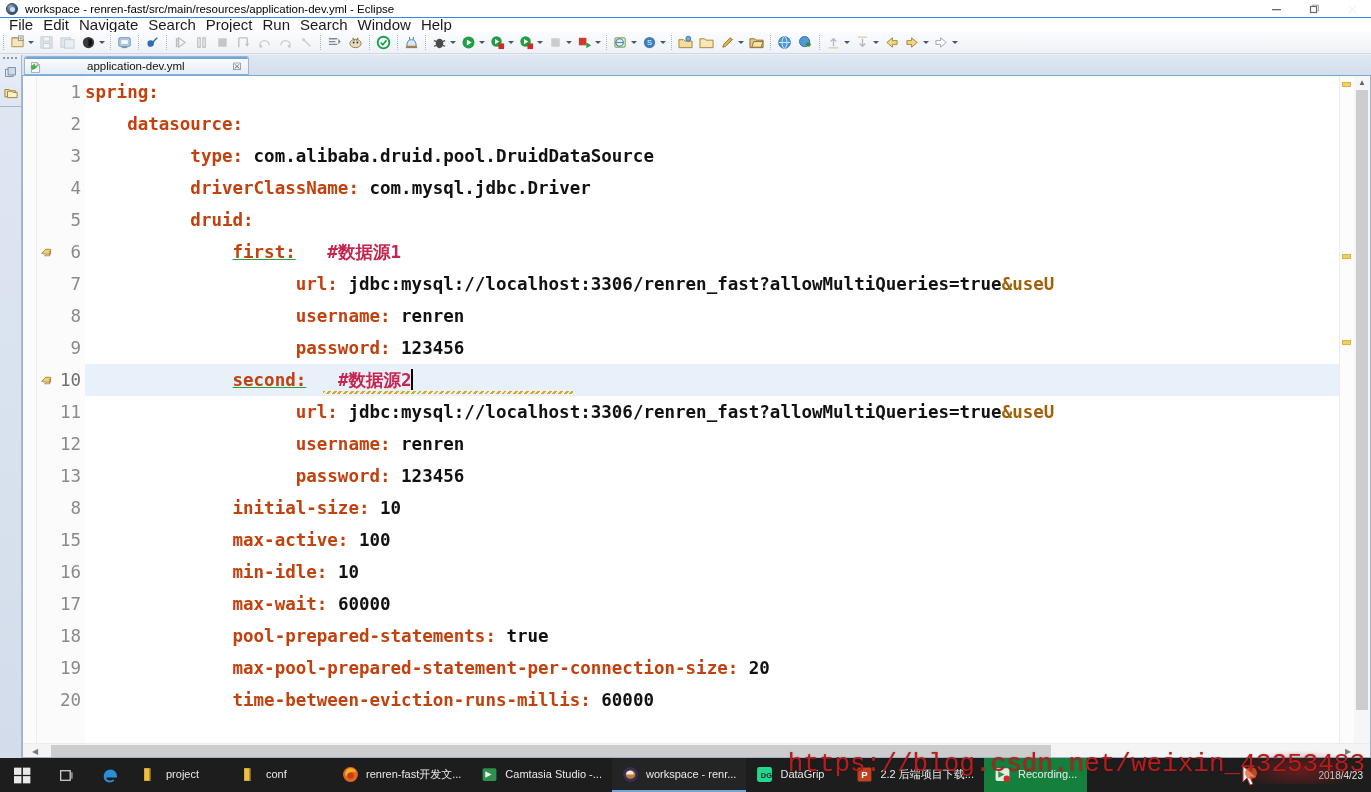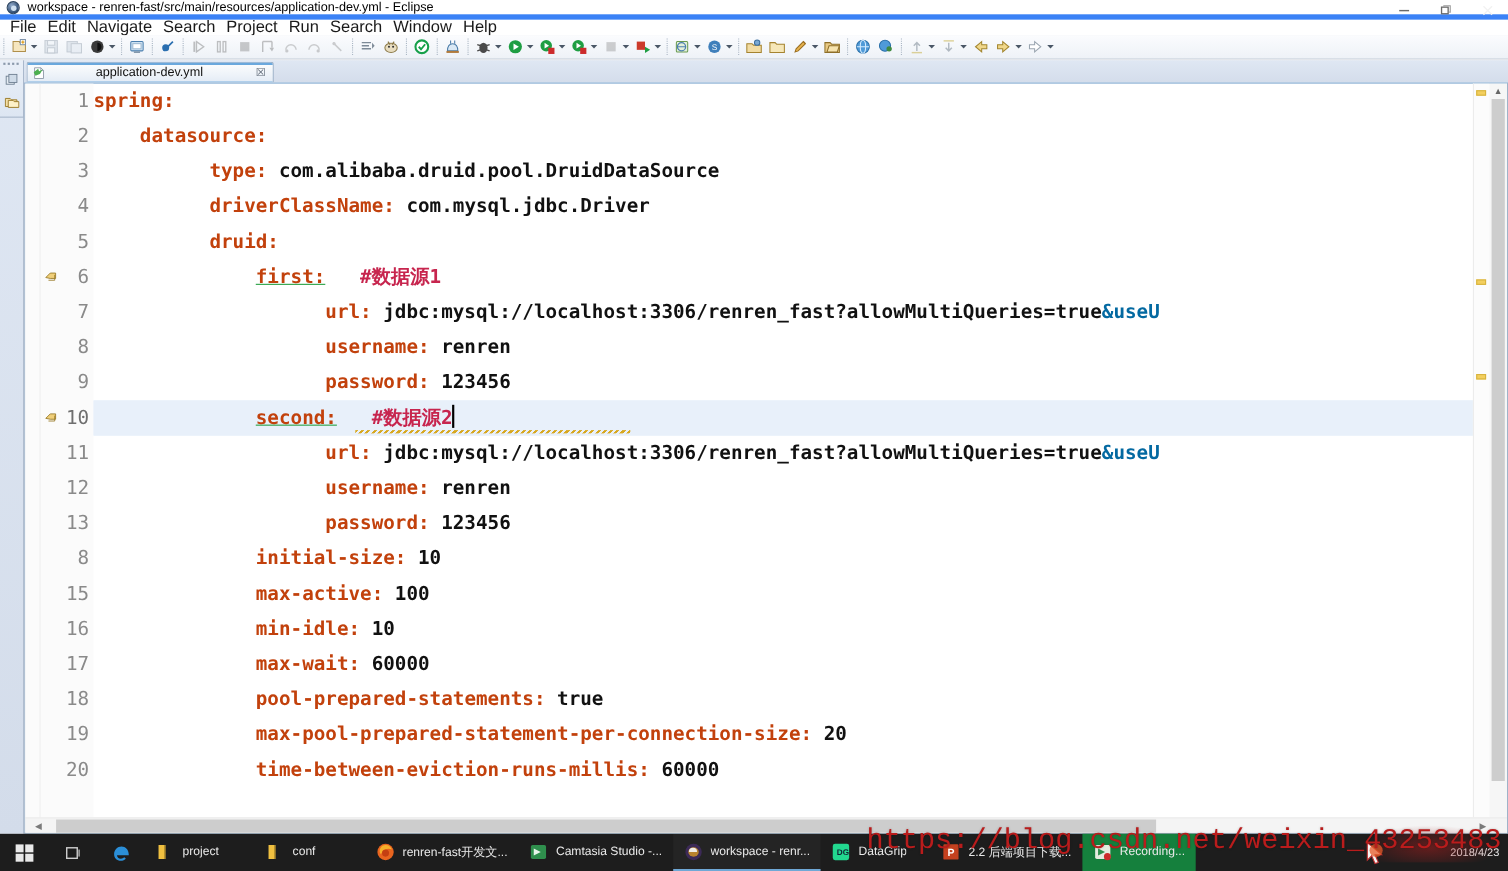--- a/index.html
+++ b/index.html
@@ -14,21 +14,21 @@
     position: relative;
     width: 1371px; height: 792px;
     background: #f0f0f0;
   }
 
   
   .titlebar {
     position: absolute; left: 0; top: 0; width: 1371px; height: 18px;
     background: #ffffff;
     display: flex; align-items: center;
-    border-bottom: 5px solid #3b82f6;
+    border-bottom: 1px solid #3b82f6;
   }
   .tb-icon {
     width: 16px; height: 14px; margin-left: 4px; margin-right: 5px;
     display: flex; align-items: center; justify-content: center;
   }
   .tb-icon .glyph {
     width: 12px; height: 12px; border-radius: 50%;
     background: radial-gradient(circle at 35% 30%, #8ea8c8 0%, #3d5a80 60%, #243b55 100%);
     border: 1px solid #2c4460;
     position: relative;
@@ -213,21 +213,21 @@
     position: absolute; left: 0; width: 48px; height: 32px; line-height: 32px;
     text-align: right; padding-right: 4px;
     font-family: "DejaVu Sans Mono", monospace;
     font-size: 17.5px; color: #8a8a8a;
   }
   .ln.cur { color: #6f6f6f; }
   .rowhl { position:absolute; left:14px; right:31px; height:32px; background:#e8f0fa; }
   .k { color: #c2410c; font-weight: 700; }
   .v { color: #111111; font-weight: 700; }
   .c { color: #c7254e; font-weight: 700; }
-  .q { color: #0369a1; font-weight: 700; }
+  .q { color: #a16207; font-weight: 700; }
   .u { text-decoration: underline; text-decoration-color:#27a043; }
   .caret-bar {
     display:inline-block; width:2px; height:21px; background:#000;
     vertical-align:-4px; margin-left:0px;
   }
   .squiggle {
     position:absolute; height:3px; bottom:3px;
     background-image: repeating-linear-gradient(135deg,#d8a820 0 2px, transparent 2px 4px);
   }
   .warnmark {

